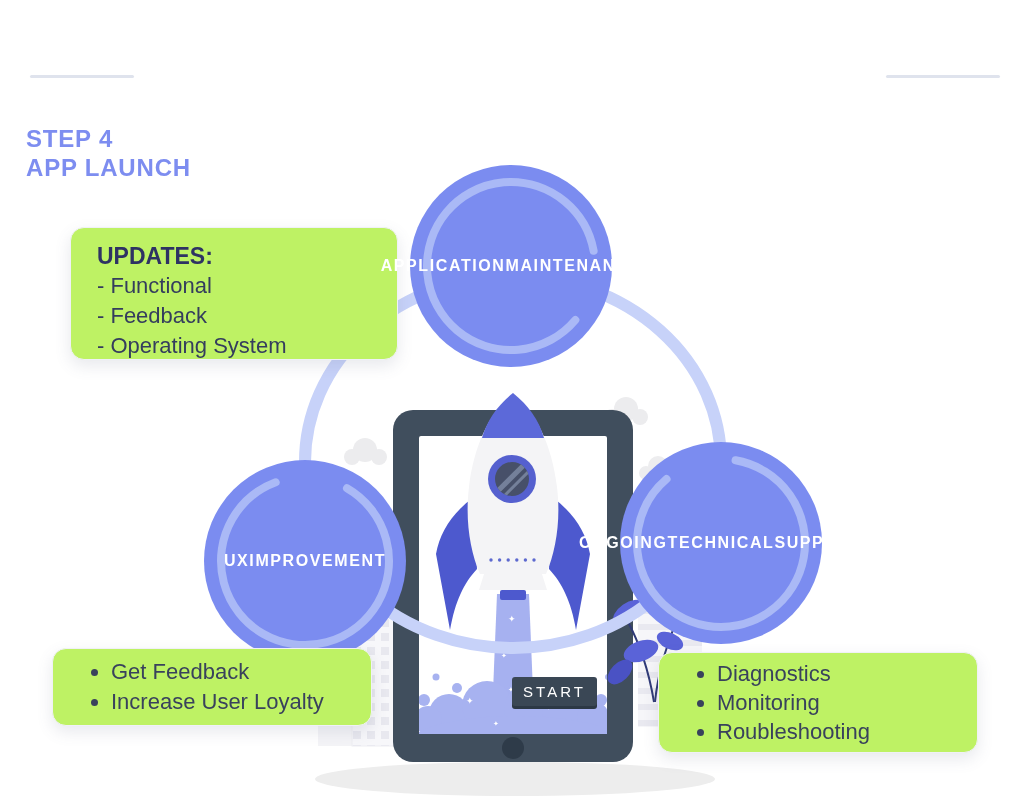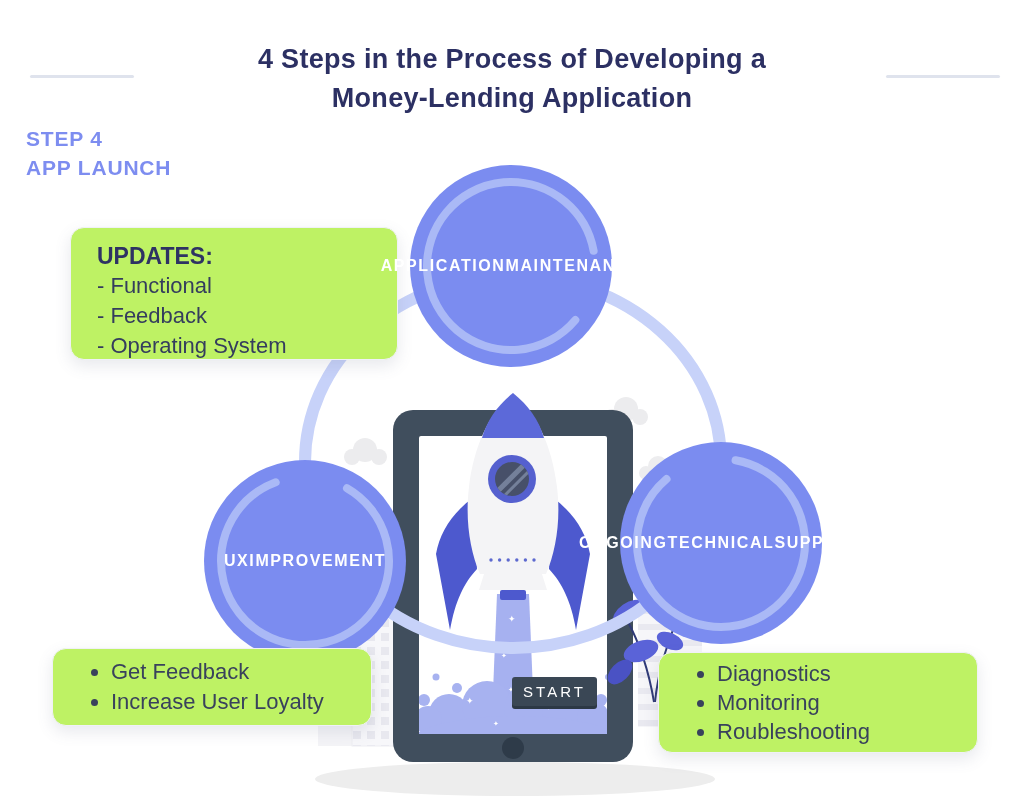--- a/index.html
+++ b/index.html
@@ -12,21 +12,21 @@
   .title {
     position:absolute; top:40px; left:0; width:1024px;
     text-align:center; color:#2c3063; font-weight:bold;
     font-size:27px; line-height:39px; letter-spacing:.3px;
   }
   .deco-line { position:absolute; top:75px; height:3px; background:#dfe3ed; border-radius:2px; }
   .deco-line.left  { left:30px;  width:104px; }
   .deco-line.right { left:886px; width:114px; }
   .step-block {
     position:absolute; left:26px; top:124px;
-    color:#7d8df0; font-weight:bold; font-size:21px;
+    color:#7d8df0; font-weight:bold; font-size:24px;
     line-height:29px; letter-spacing:.8px;
   }
   
   .node {
     position:absolute; width:202px; height:202px; border-radius:50%;
     background:#7b8cf0; display:flex; flex-direction:row;
     align-items:center; justify-content:center; text-align:center;
     color:#ffffff; font-weight:bold; font-size:16px; line-height:26px;
     letter-spacing:1.6px;
   }
@@ -173,24 +173,20 @@
       <ellipse cx="620" cy="672" rx="15" ry="9" fill="#4a52c4" transform="rotate(-45 620 672)"></ellipse>
       <ellipse cx="670" cy="641" rx="14" ry="8" fill="#5a63d8" transform="rotate(25 670 641)"></ellipse>
       <ellipse cx="679" cy="614" rx="12" ry="7" fill="#4a52c4" transform="rotate(40 679 614)"></ellipse>
     </g>
 
     <ellipse cx="513" cy="462" rx="208" ry="186" fill="none" stroke="#c7d2f9" stroke-width="12"></ellipse>
   </svg>
 
   <div class="deco-line left"></div>
   <div class="deco-line right"></div>
-  <div class="title">
-    <div>4 Steps in the Process of Developing a</div>
-    <div>Money-Lending Application</div>
-  </div>
   <div class="step-block">
     <div>STEP 4</div>
     <div>APP LAUNCH</div>
   </div>
 
   <div class="node top">
     <svg class="ring" width="202" height="202">
       <circle cx="101" cy="101" r="84" fill="none" stroke="#aab9f6" stroke-width="8" pathLength="100" stroke-dasharray="86 14" stroke-linecap="round" transform="rotate(40 101 101)"></circle>
     </svg>
     <span>APPLICATION</span>

